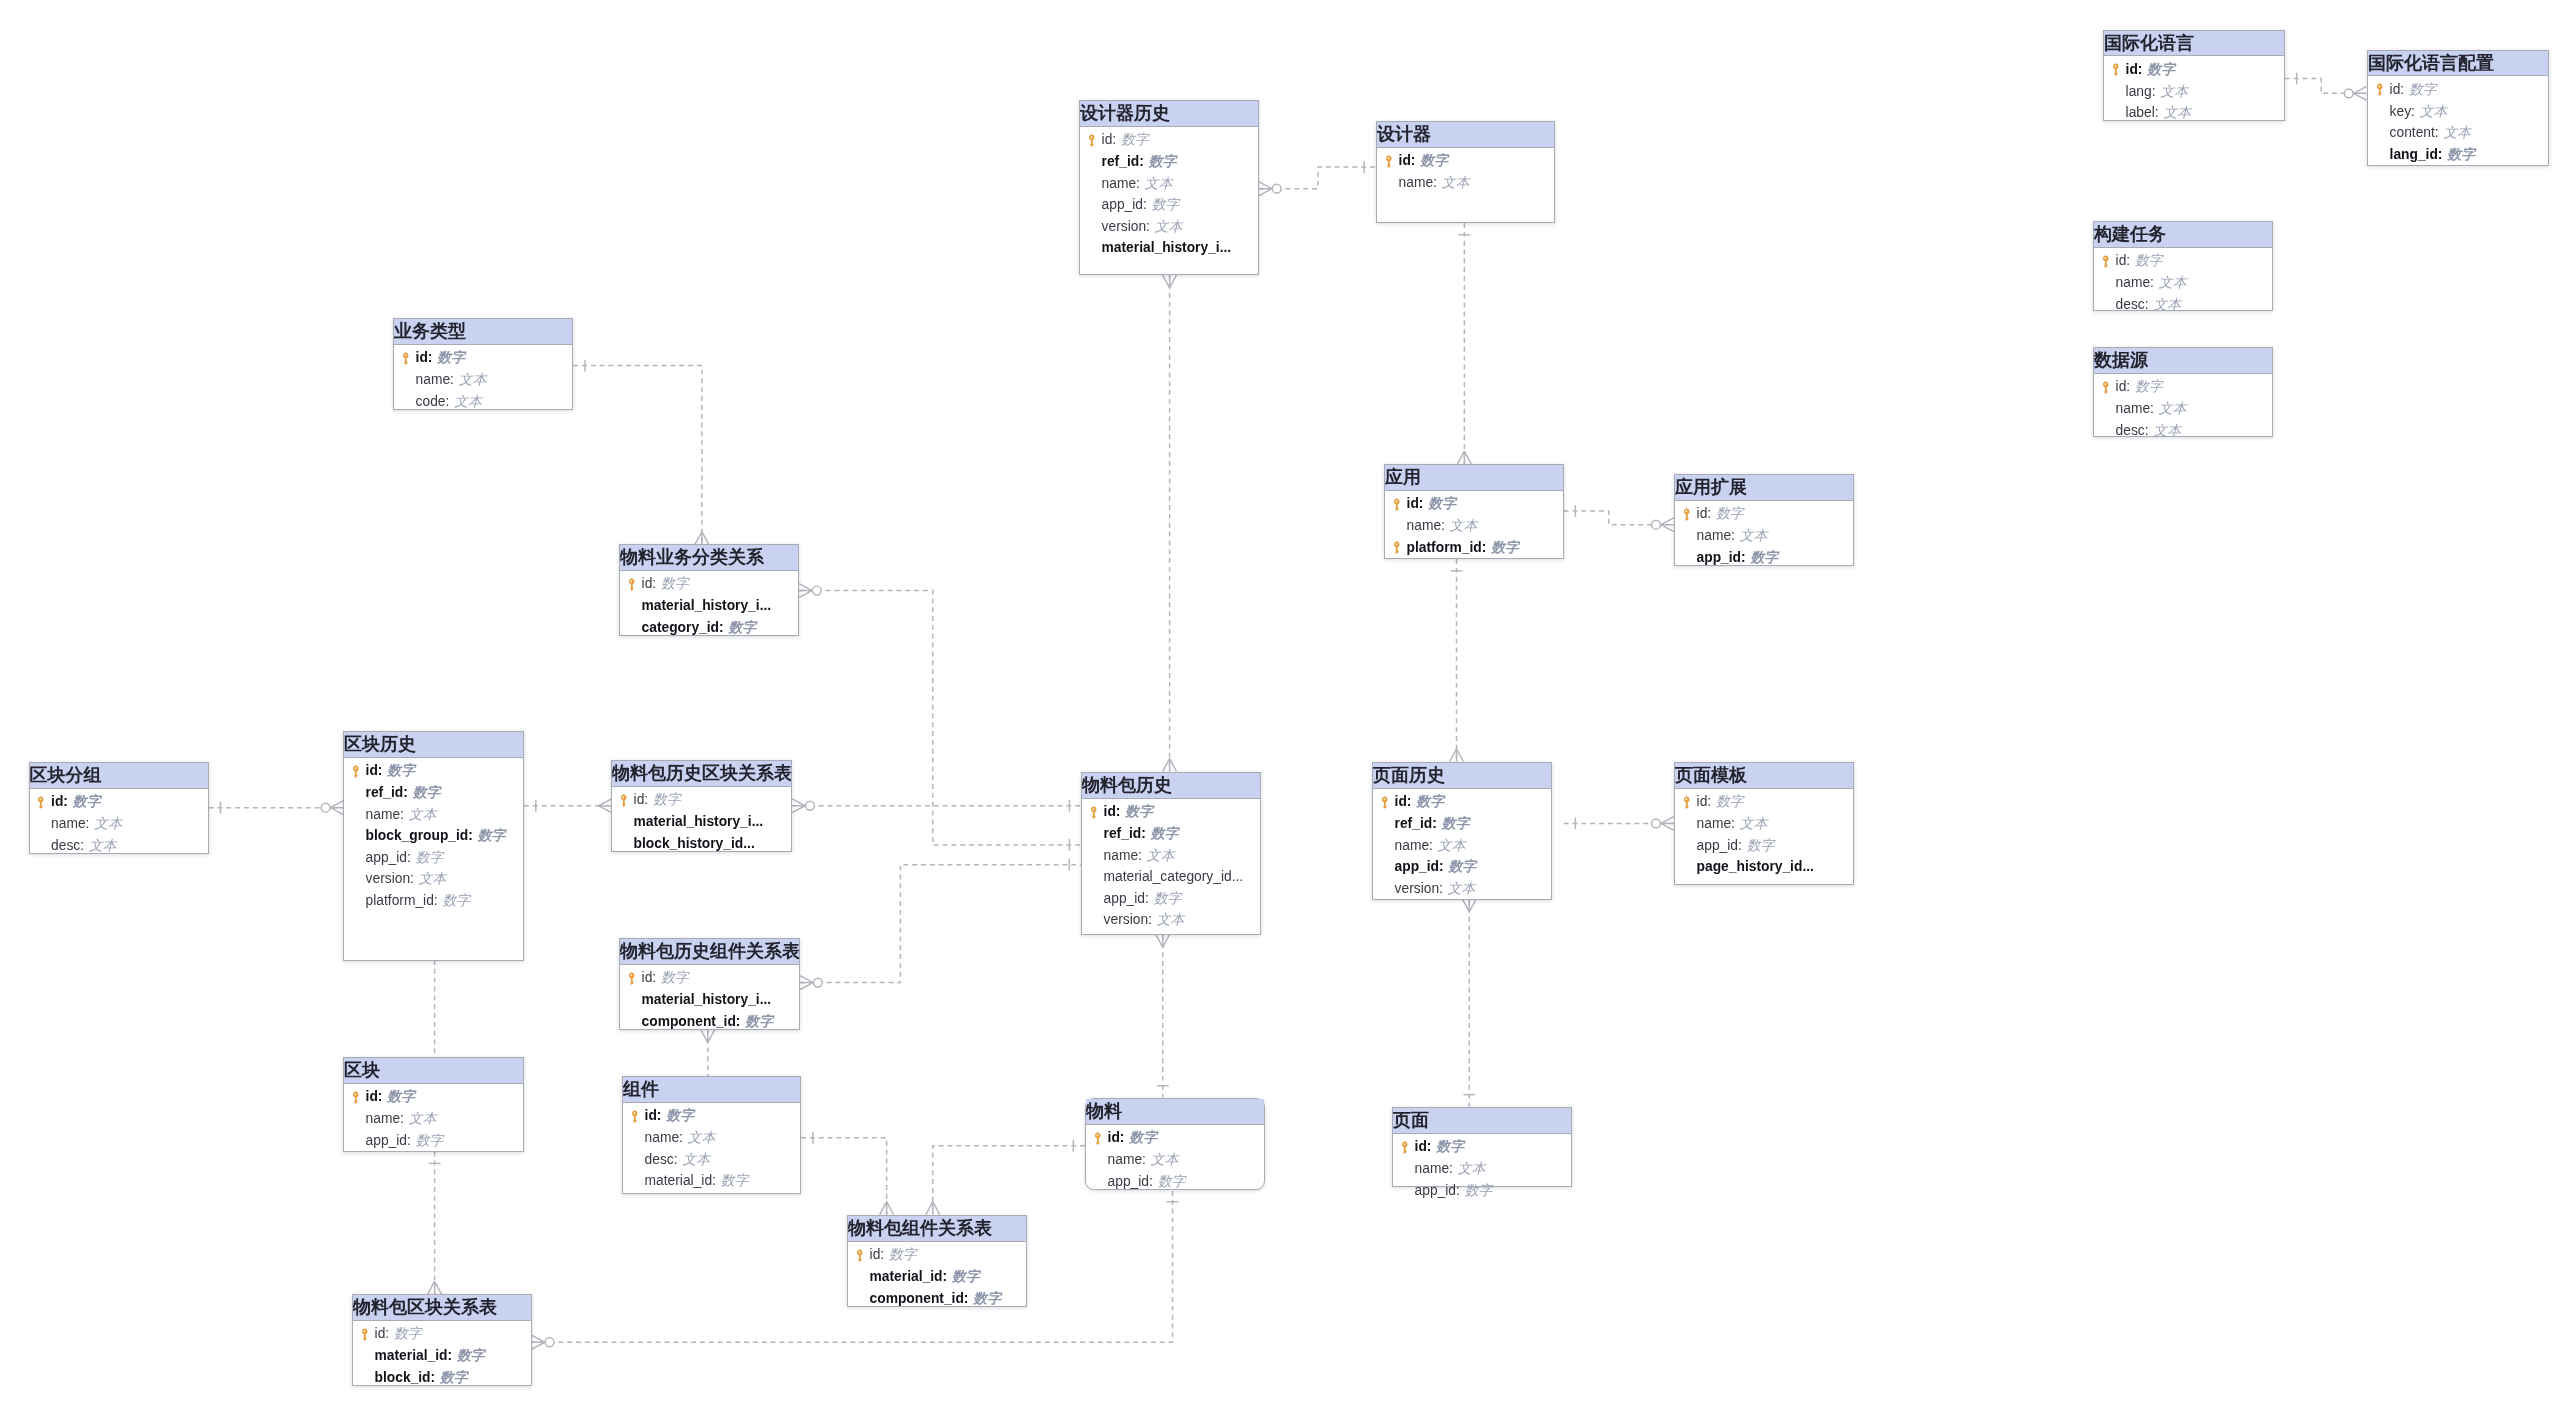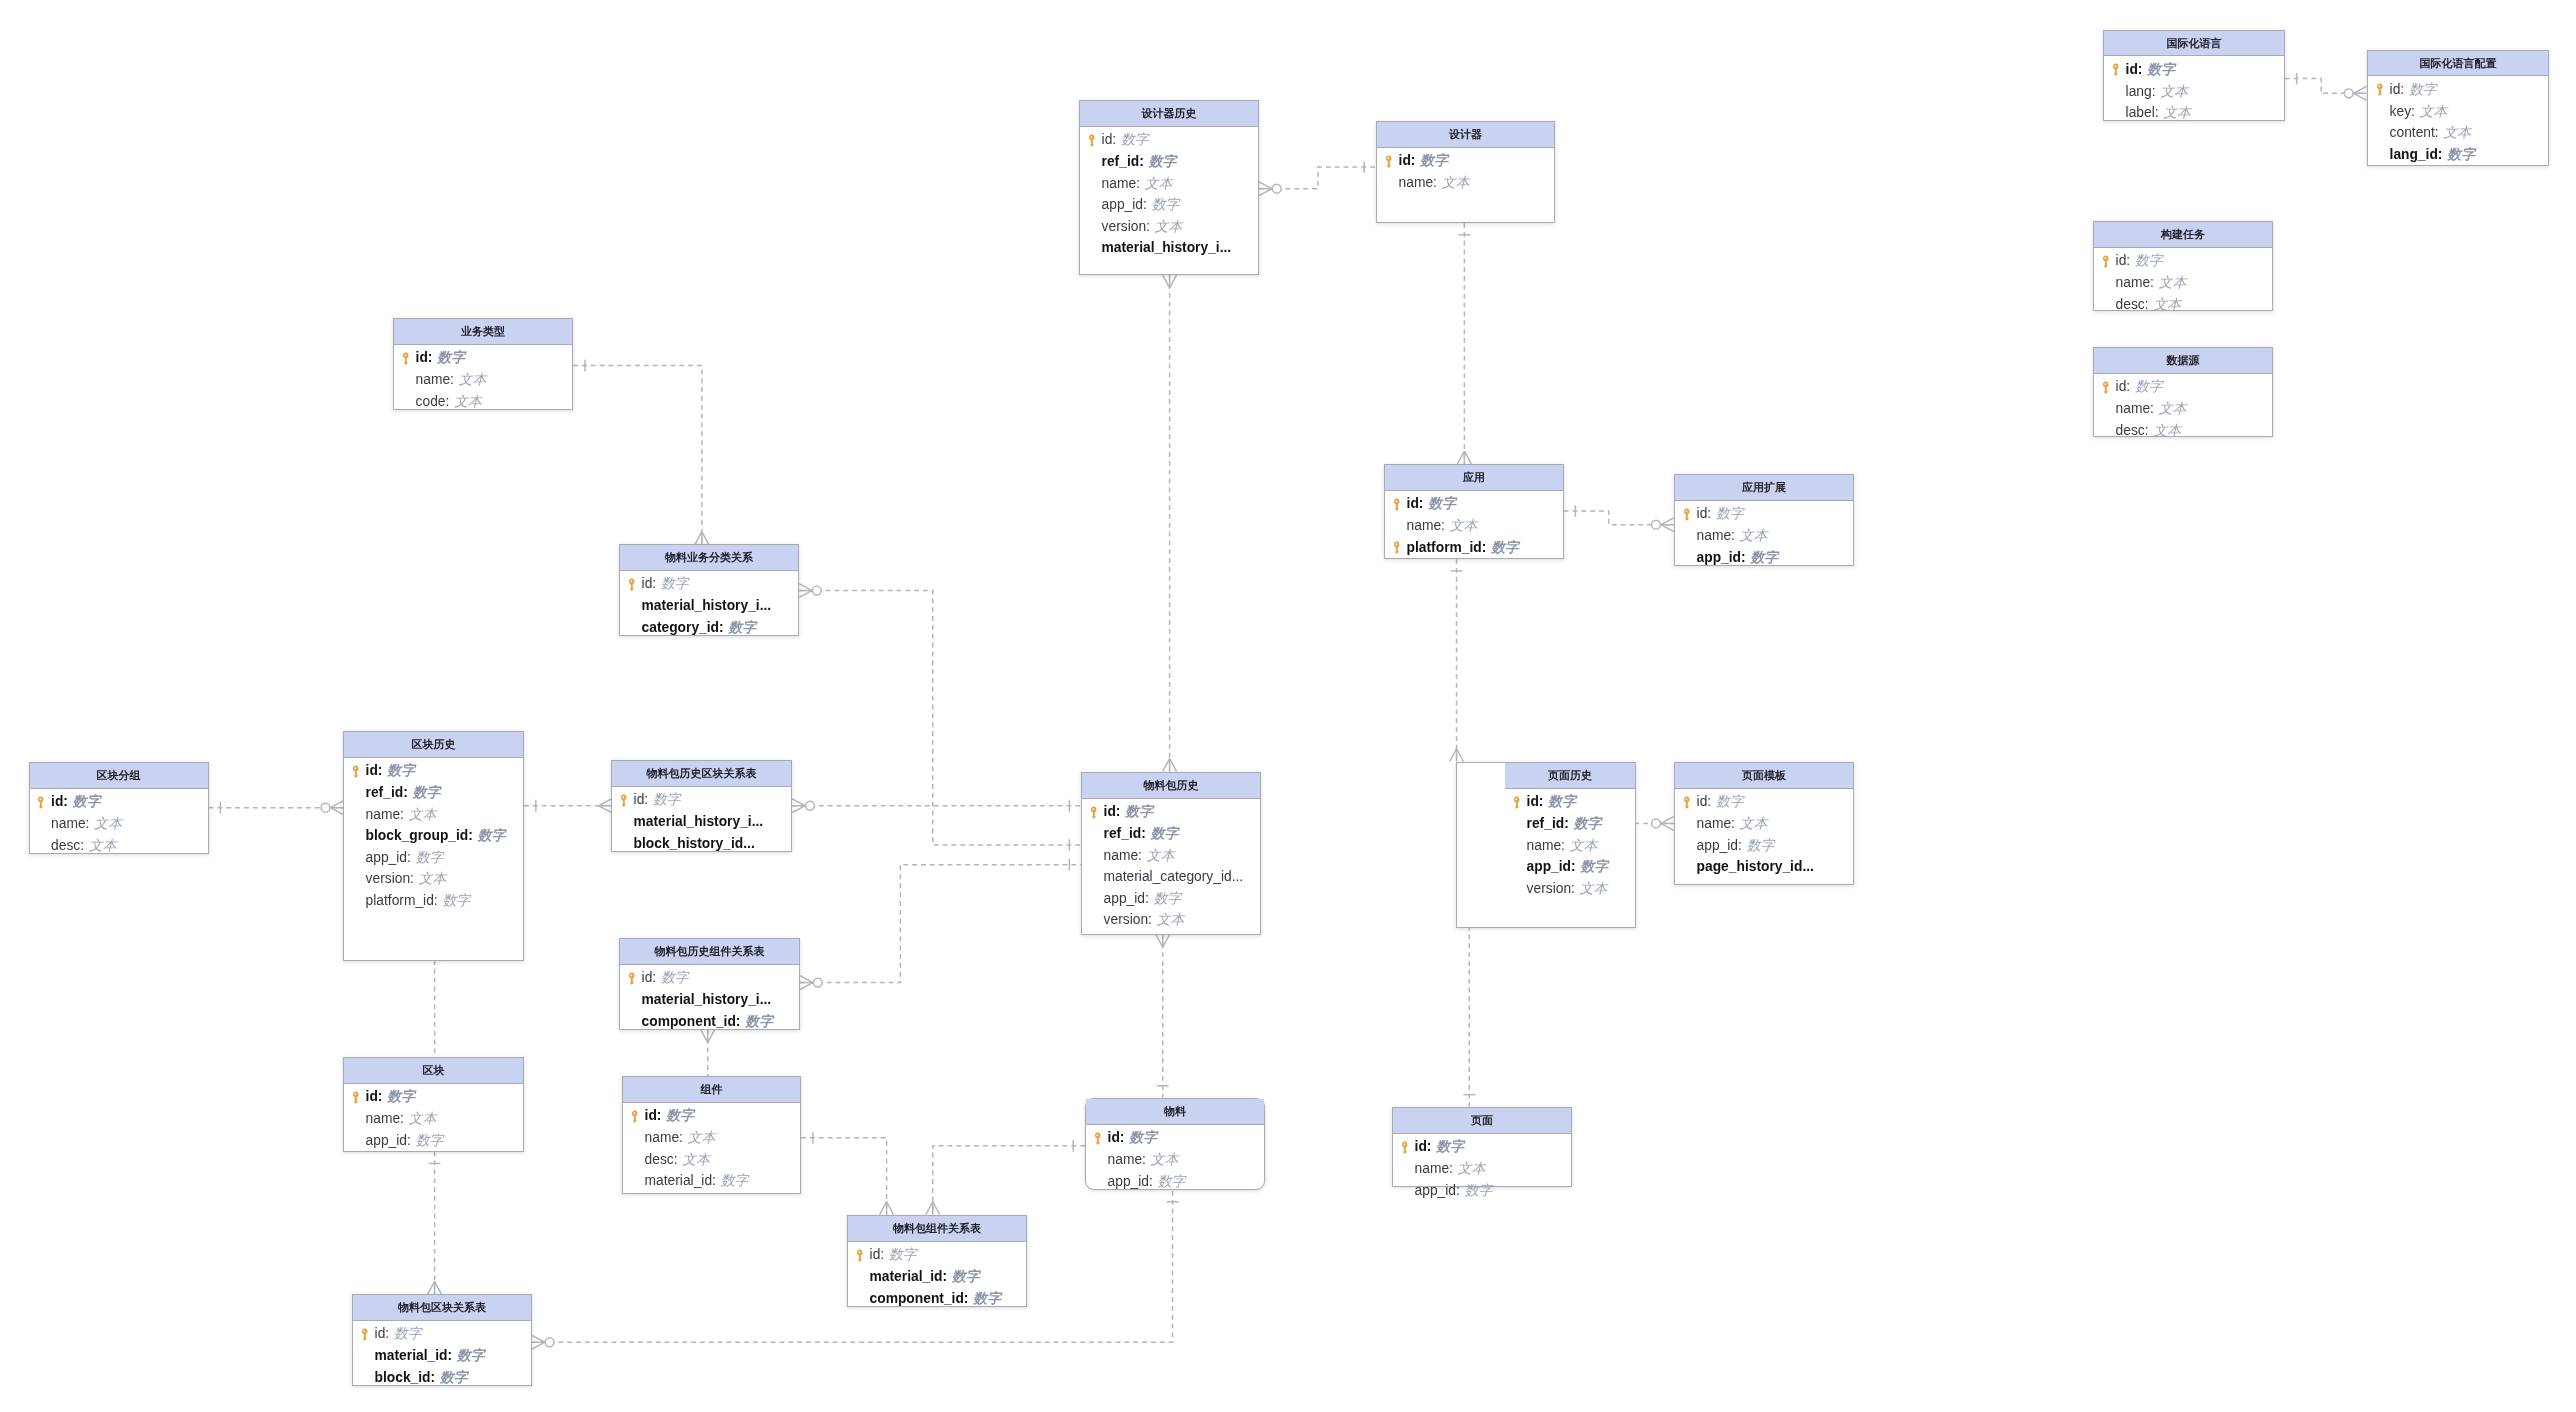--- a/index.html
+++ b/index.html
@@ -3,23 +3,23 @@
 <meta charset="utf-8">
 <style>
   html,body{margin:0;padding:0;background:#ffffff;}
   body{width:2576px;height:1412px;overflow:hidden;
        font-family:"Liberation Sans","DejaVu Sans",sans-serif;}
   #canvas{position:relative;width:2576px;height:1412px;background:#ffffff;}
   #edges{position:absolute;left:0;top:0;z-index:1;}
   .er-table{position:absolute;z-index:2;background:#ffffff;
             border:1px solid #a9aab2;box-shadow:0 1px 3.9px rgba(40,50,80,.18);
             box-sizing:border-box;}
-  .er-header{height:24.6px;line-height:24.6px;text-align:center;
+  .er-header{height:24.6px;line-height:24.6px;
              background:#c9d2f1;border-bottom:1px solid #a9aab2;
-             font-size:11px;font-weight:bold;color:#23232e;
+             font-size:18px;font-weight:bold;color:#23232e;
              overflow:hidden;white-space:nowrap;}
   .er-body{padding:2.9px 0 2px 0;}
   .er-field{height:21.6px;line-height:21.6px;display:flex;align-items:center;
             padding:0 3.9px 0 4.9px;white-space:nowrap;overflow:hidden;
             font-size:13.8px;color:#3a3a45;}
   .er-field .icon-slot{width:16.7px;flex:0 0 16.7px;display:flex;align-items:center;}
   .er-field .fname{color:#3a3a45;}
   .er-field .ftype{color:#9aa2b5;font-style:italic;margin-left:4.9px;}
   .er-field.bold .fname{font-weight:bold;color:#121219;}
   .er-field.bold .ftype{font-weight:bold;color:#8d95aa;}
@@ -474,21 +474,21 @@
           <span class="fname">name:</span>
           <span class="ftype">文本</span>
         </div>
         <div class="er-field bold">
           <span class="icon-slot"></span>
           <span class="fname">app_id:</span>
           <span class="ftype">数字</span>
         </div>
       </div>
     </div>
-    <div class="er-table" style="left: 1456px; top: 762px; width: 180px; height: 166px; padding-left: 48px;">
+    <div class="er-table" style="left: 1372px; top: 762px; width: 180px; height: 138px;">
       <div class="er-header">页面历史</div>
       <div class="er-body">
         <div class="er-field bold">
           <span class="icon-slot">
             <svg viewBox="0 0 24 24" width="12.8" height="12.8" aria-hidden="true">
               <path d="M12 1.5a5.2 5.2 0 0 1 1.7 10.1v6.6l2 1.6-2.3 2.9h-2.8l1.4-1.9-1.4-1.5 1.4-1.6v-6.1A5.2 5.2 0 0 1 12 1.5z" fill="#F2A33C" stroke="#D68A20" stroke-width="1.2"></path>
               <circle cx="12" cy="6.2" r="1.8" fill="#FFF3DF"></circle>
             </svg>
           </span>
           <span class="fname">id:</span>

